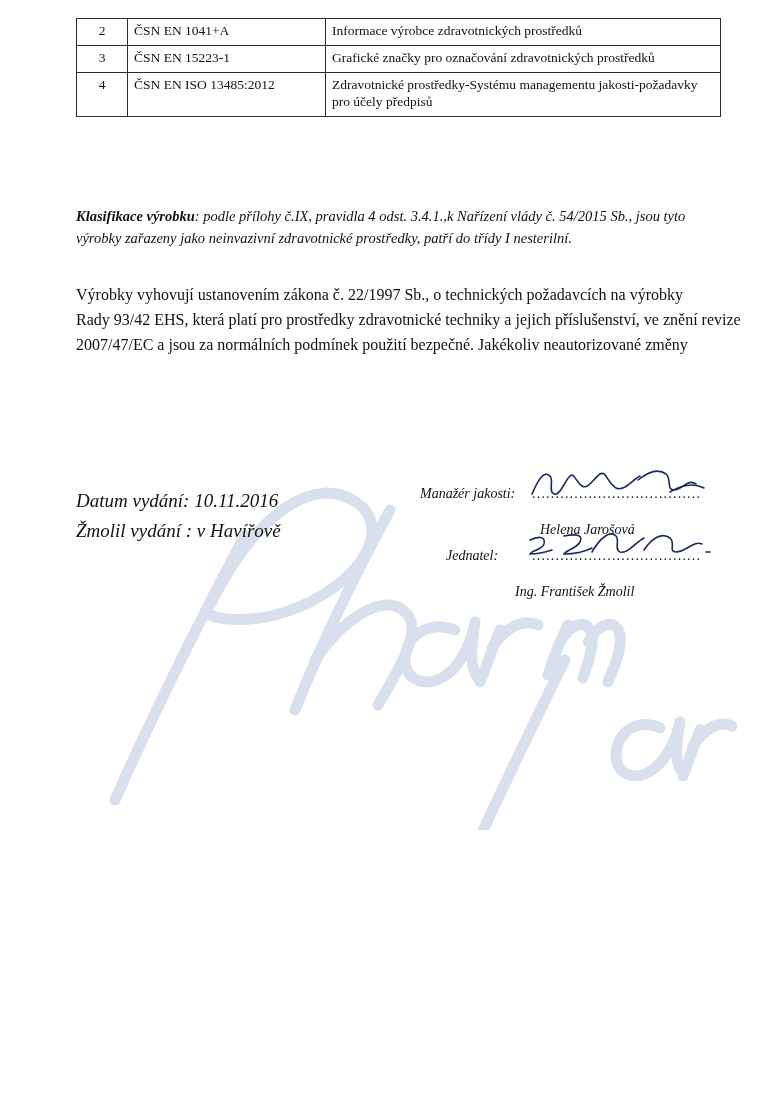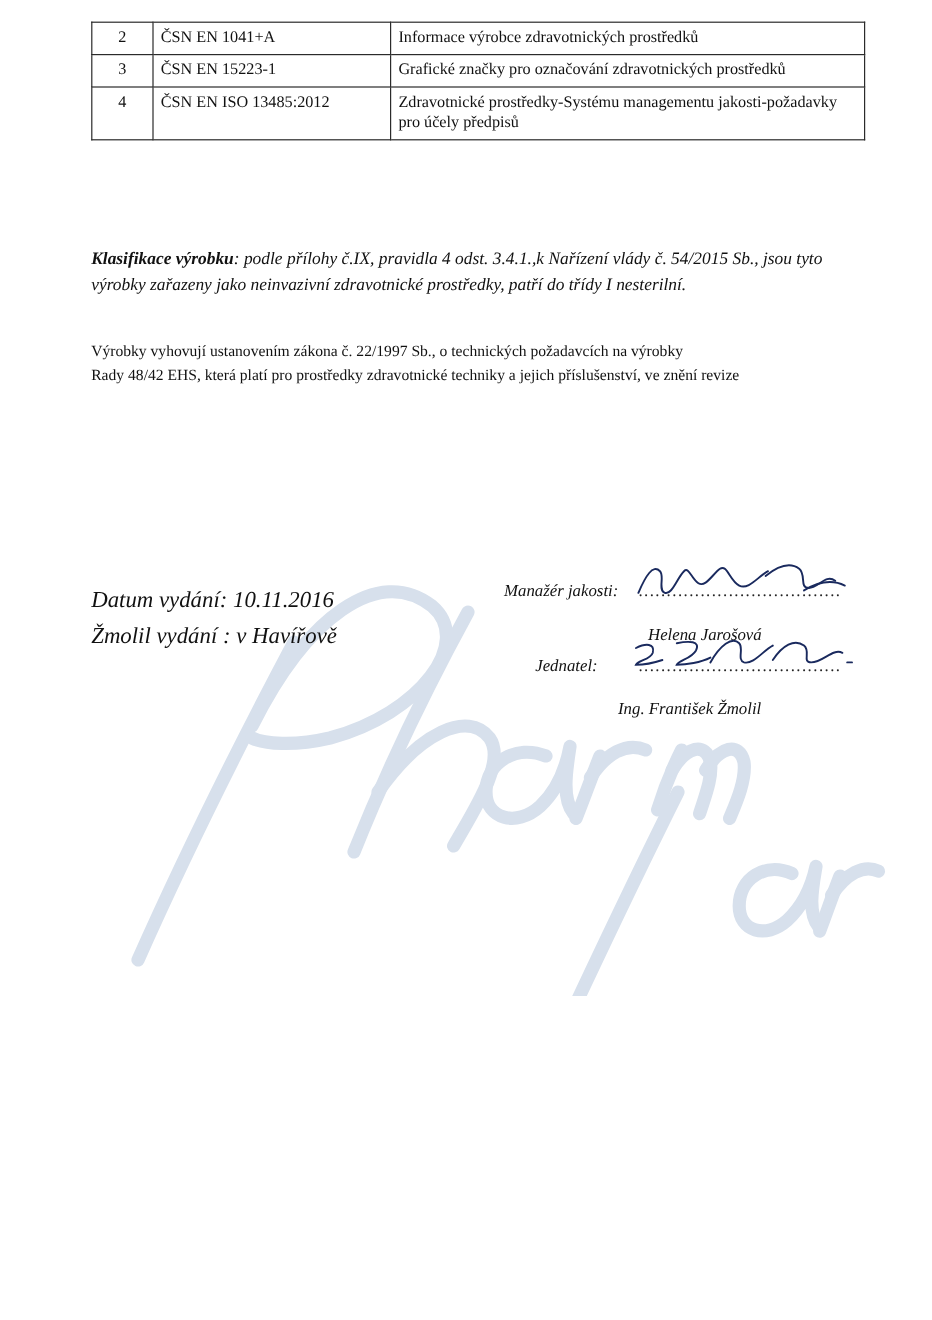--- a/index.html
+++ b/index.html
@@ -81,21 +81,21 @@
     font-weight: bold;
     font-style: italic;
   }
 
   
   .conformity {
     position: absolute;
     left: 76px;
     top: 283px;
     width: 640px;
-    font-size: 13px;
+    font-size: 16px;
     line-height: 1.55;
     z-index: 2;
   }
   .conformity div {
     white-space: nowrap;
   }
 
   
   .issue-block {
     position: absolute;
@@ -213,21 +213,22 @@
       </tbody>
     </table>
   </div>
 
   <p class="classification">
     <span class="lead">Klasifikace výrobku</span><span>: podle přílohy č.IX, pravidla 4 odst. 3.4.1.,k Nařízení vlády č. 54/2015 Sb., jsou tyto  výrobky zařazeny  jako neinvazivní zdravotnické prostředky, patří do třídy  I nesterilní.</span>
   </p>
 
   <div class="conformity">
     <div>Výrobky vyhovují ustanovením zákona č. 22/1997 Sb., o technických požadavcích na výrobky</div>
-    <div>Rady 48/42 EHS, která platí pro prostředky zdravotnické techniky a jejich příslušenství, ve znění revize</div>
+    <div>Rady 93/42 EHS, která platí pro prostředky zdravotnické techniky a jejich příslušenství, ve znění revize</div>
+    <div>2007/47/EC a jsou za normálních podmínek použití bezpečné. Jakékoliv neautorizované změny</div>
   </div>
 
   <div class="issue-block">
     <div>
       <span>Datum vydání:</span>
       <span>10.11.2016</span>
     </div>
     <div>
       <span>Žmolil vydání :</span>
       <span>v  Havířově</span>

